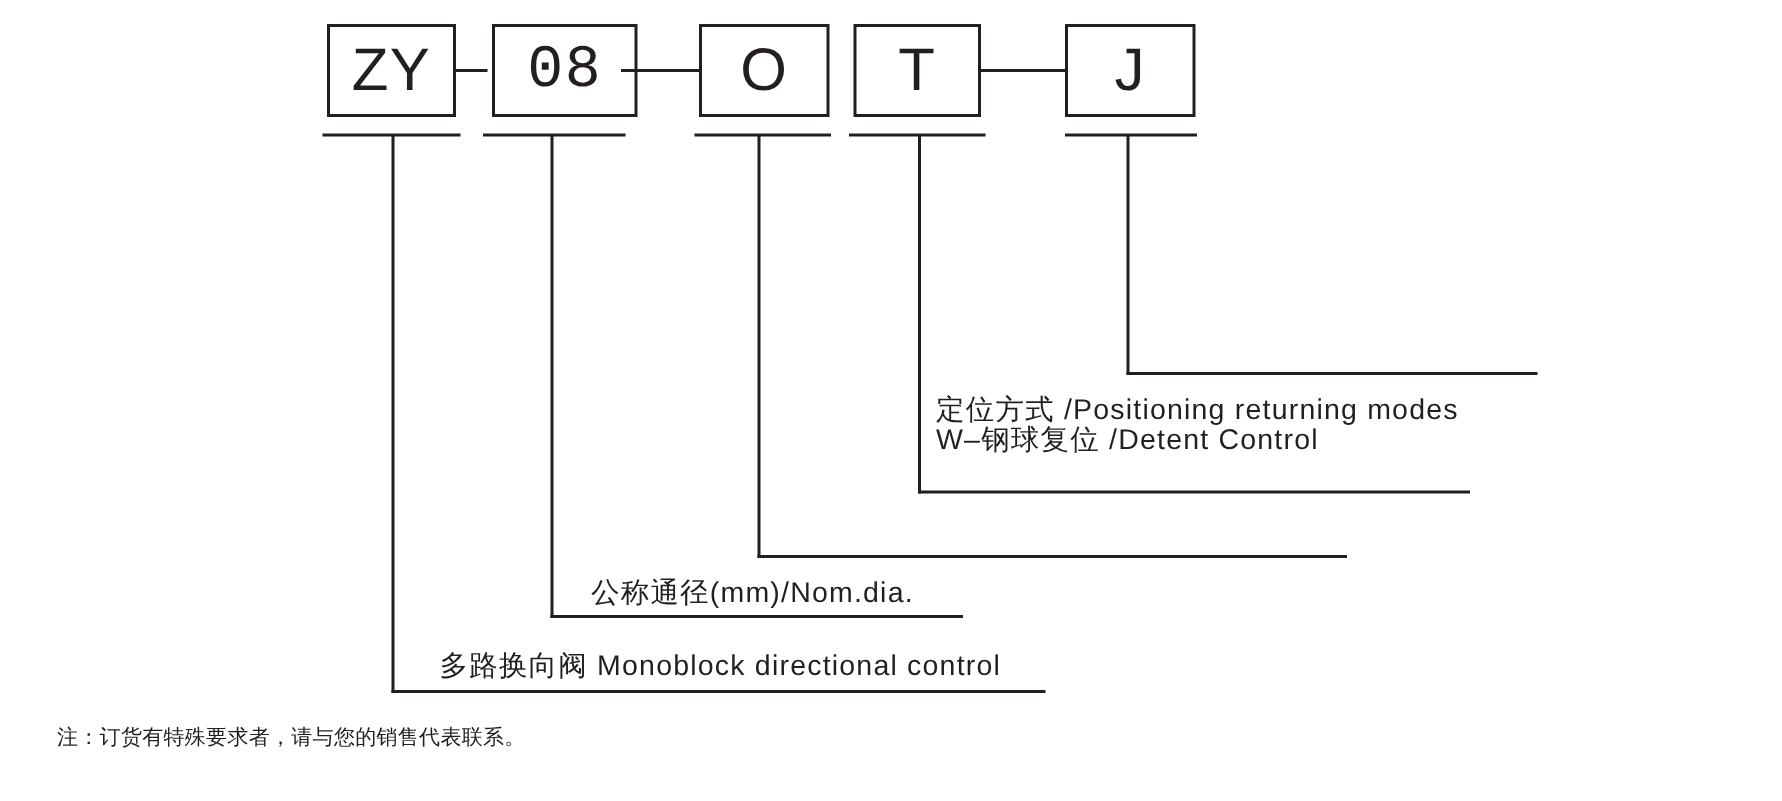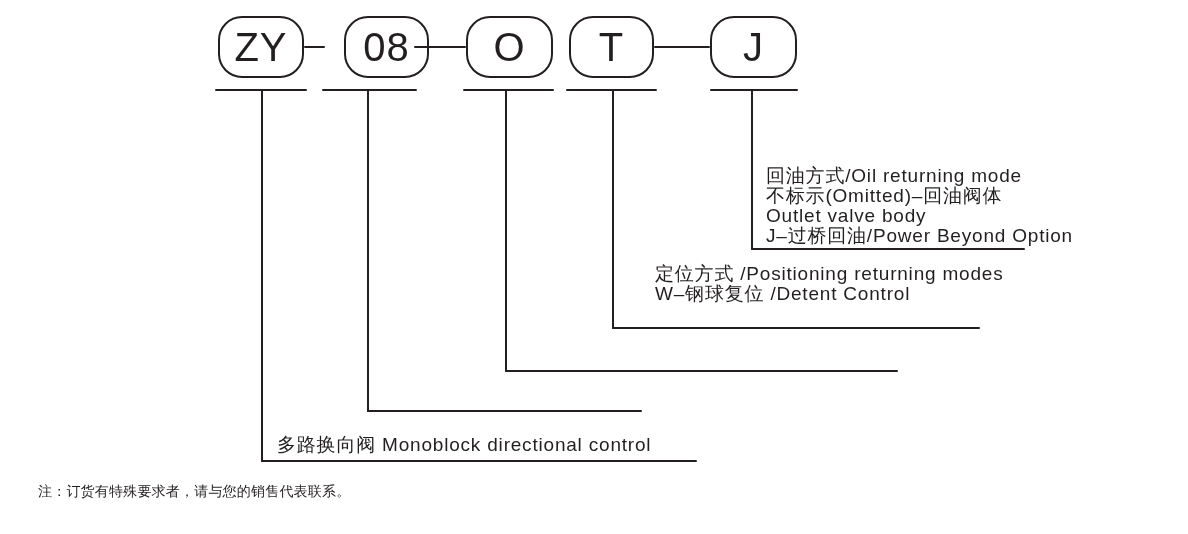--- a/index.html
+++ b/index.html
@@ -1,15 +1,15 @@
 <!DOCTYPE html>
 <html><head>
 <meta charset="utf-8">
 <style>
-  * { margin: 0; padding: 0; box-sizing: border-box; border-radius: 24px; }
+  * { margin: 0; padding: 0; box-sizing: border-box; }
   html, body { background: #ffffff; }
   body {
     font-family: "Liberation Sans", "DejaVu Sans", sans-serif;
     color: #231f20;
   }
   .stage {
     position: relative;
     width: 1188px;
     height: 534px;
     background: #ffffff;
@@ -23,21 +23,21 @@
     border: 2px solid #231f20;
     background: #ffffff;
     display: flex;
     align-items: center;
     justify-content: center;
     font-size: 40px;
     letter-spacing: 1px;
     color: #231f20;
   }
   .box-zy { left: 218px; width: 86px; }
-  .box-08 { left: 344px; width: 85px; }
+  .box-08 { left: 328px; width: 97px; font-family: Liberation Mono, monospace; }
   .box-o  { left: 466px; width: 87px; }
   .box-t  { left: 569px; width: 85px; }
   .box-j  { left: 710px; width: 87px; }
 
   
   .hline { position: absolute; height: 2px; background: #231f20; }
   .vline { position: absolute; width: 2px; background: #231f20; }
 
   
   .conn-1 { left: 304px; top: 46px; width: 21px; }
@@ -68,24 +68,24 @@
   
   .desc {
     position: absolute;
     font-size: 19px;
     line-height: 20px;
     letter-spacing: 0.8px;
     white-space: nowrap;
     color: #231f20;
   }
   .d-j  { left: 766px; top: 166px; }
-  .d-t  { left: 655px; top: 264px; }
+  .d-t  { left: 624px; top: 264px; }
   .d-o  { left: 519px; top: 342px; }
   .d-08 { left: 394px; top: 386px; }
-  .d-zy { left: 277px; top: 435px; }
+  .d-zy { left: 293px; top: 435px; }
 
   
   .notes {
     position: absolute;
     left: 38px;
     top: 480px;
     font-size: 14px;
     line-height: 23px;
     letter-spacing: 0.2px;
     white-space: nowrap;
@@ -128,33 +128,30 @@
   <div class="vline v-o"></div>
   <div class="vline v-t"></div>
   <div class="vline v-j"></div>
 
   <div class="hline r-j"></div>
   <div class="hline r-t"></div>
   <div class="hline r-o"></div>
   <div class="hline r-08"></div>
   <div class="hline r-zy"></div>
 
-  <div class="desc d-j">
-    <div>回油方式/Oil returning mode</div>
-    <div>不标示(Omitted)–回油阀体</div>
-    <div>Outlet valve body</div>
-    <div>J–过桥回油/Power Beyond Option</div>
-  </div>
 
   <div class="desc d-t">
     <div>定位方式 /Positioning returning modes</div>
     <div>W–钢球复位 /Detent Control</div>
   </div>
 
 
+  <div class="desc d-08">
+    <div>公称通径(mm)/Nom.dia.</div>
+  </div>
 
   <div class="desc d-zy">
     <div>多路换向阀 Monoblock directional control</div>
   </div>
 
   <div class="notes">
     <div>注：订货有特殊要求者，请与您的销售代表联系。</div>
   </div>
 
 </div>

